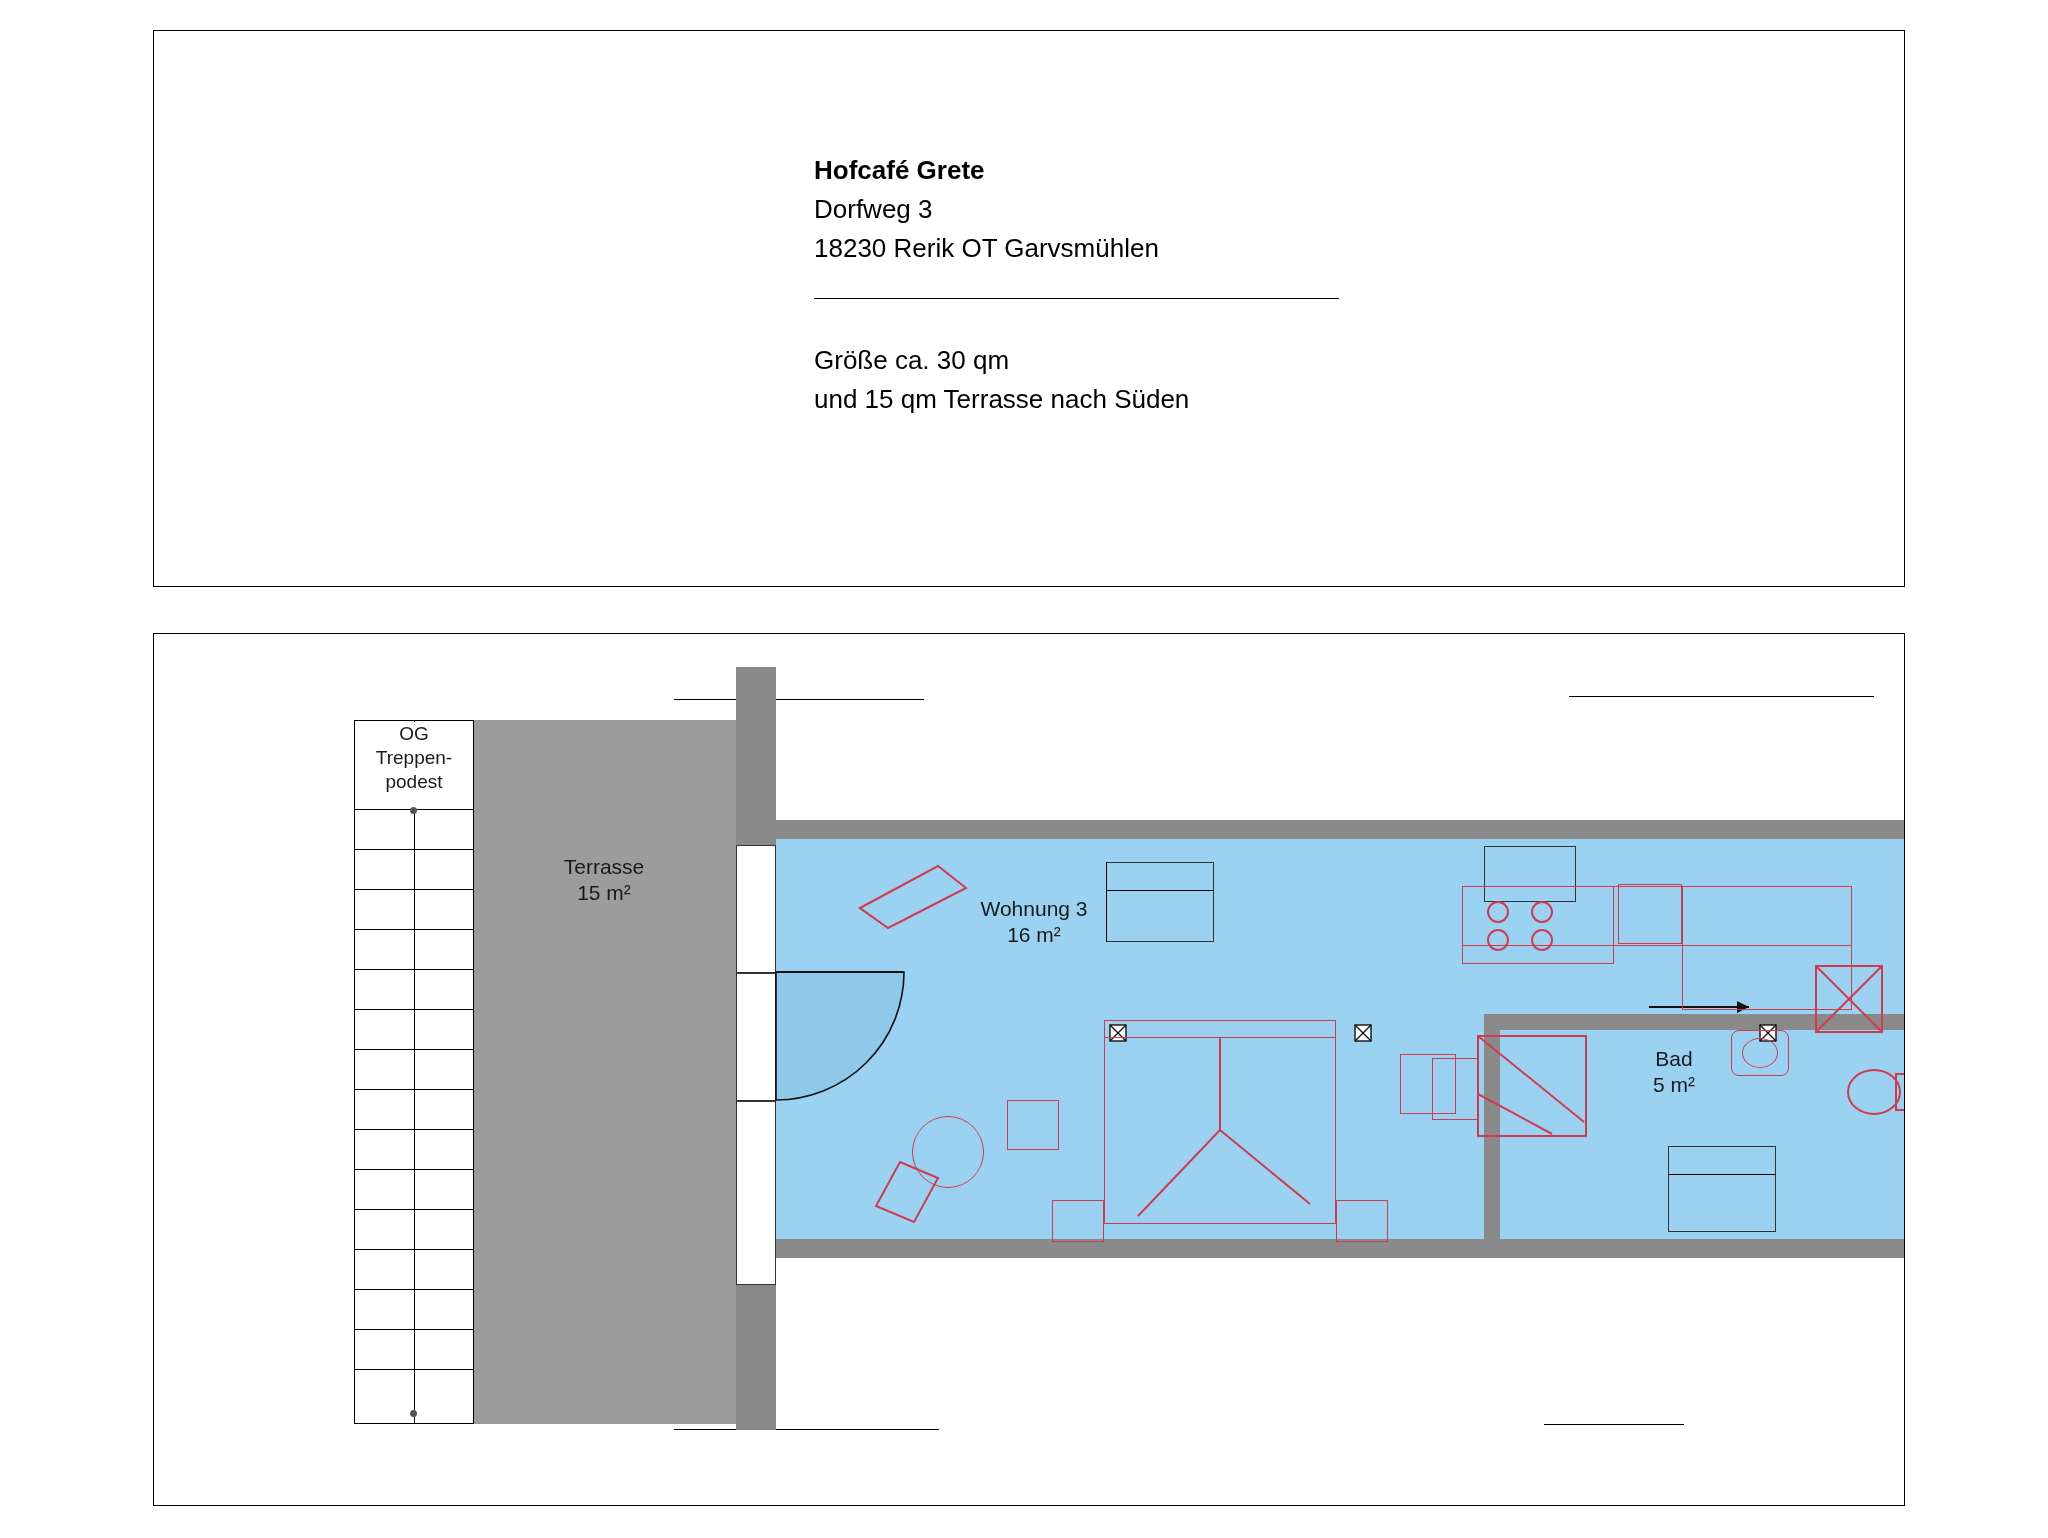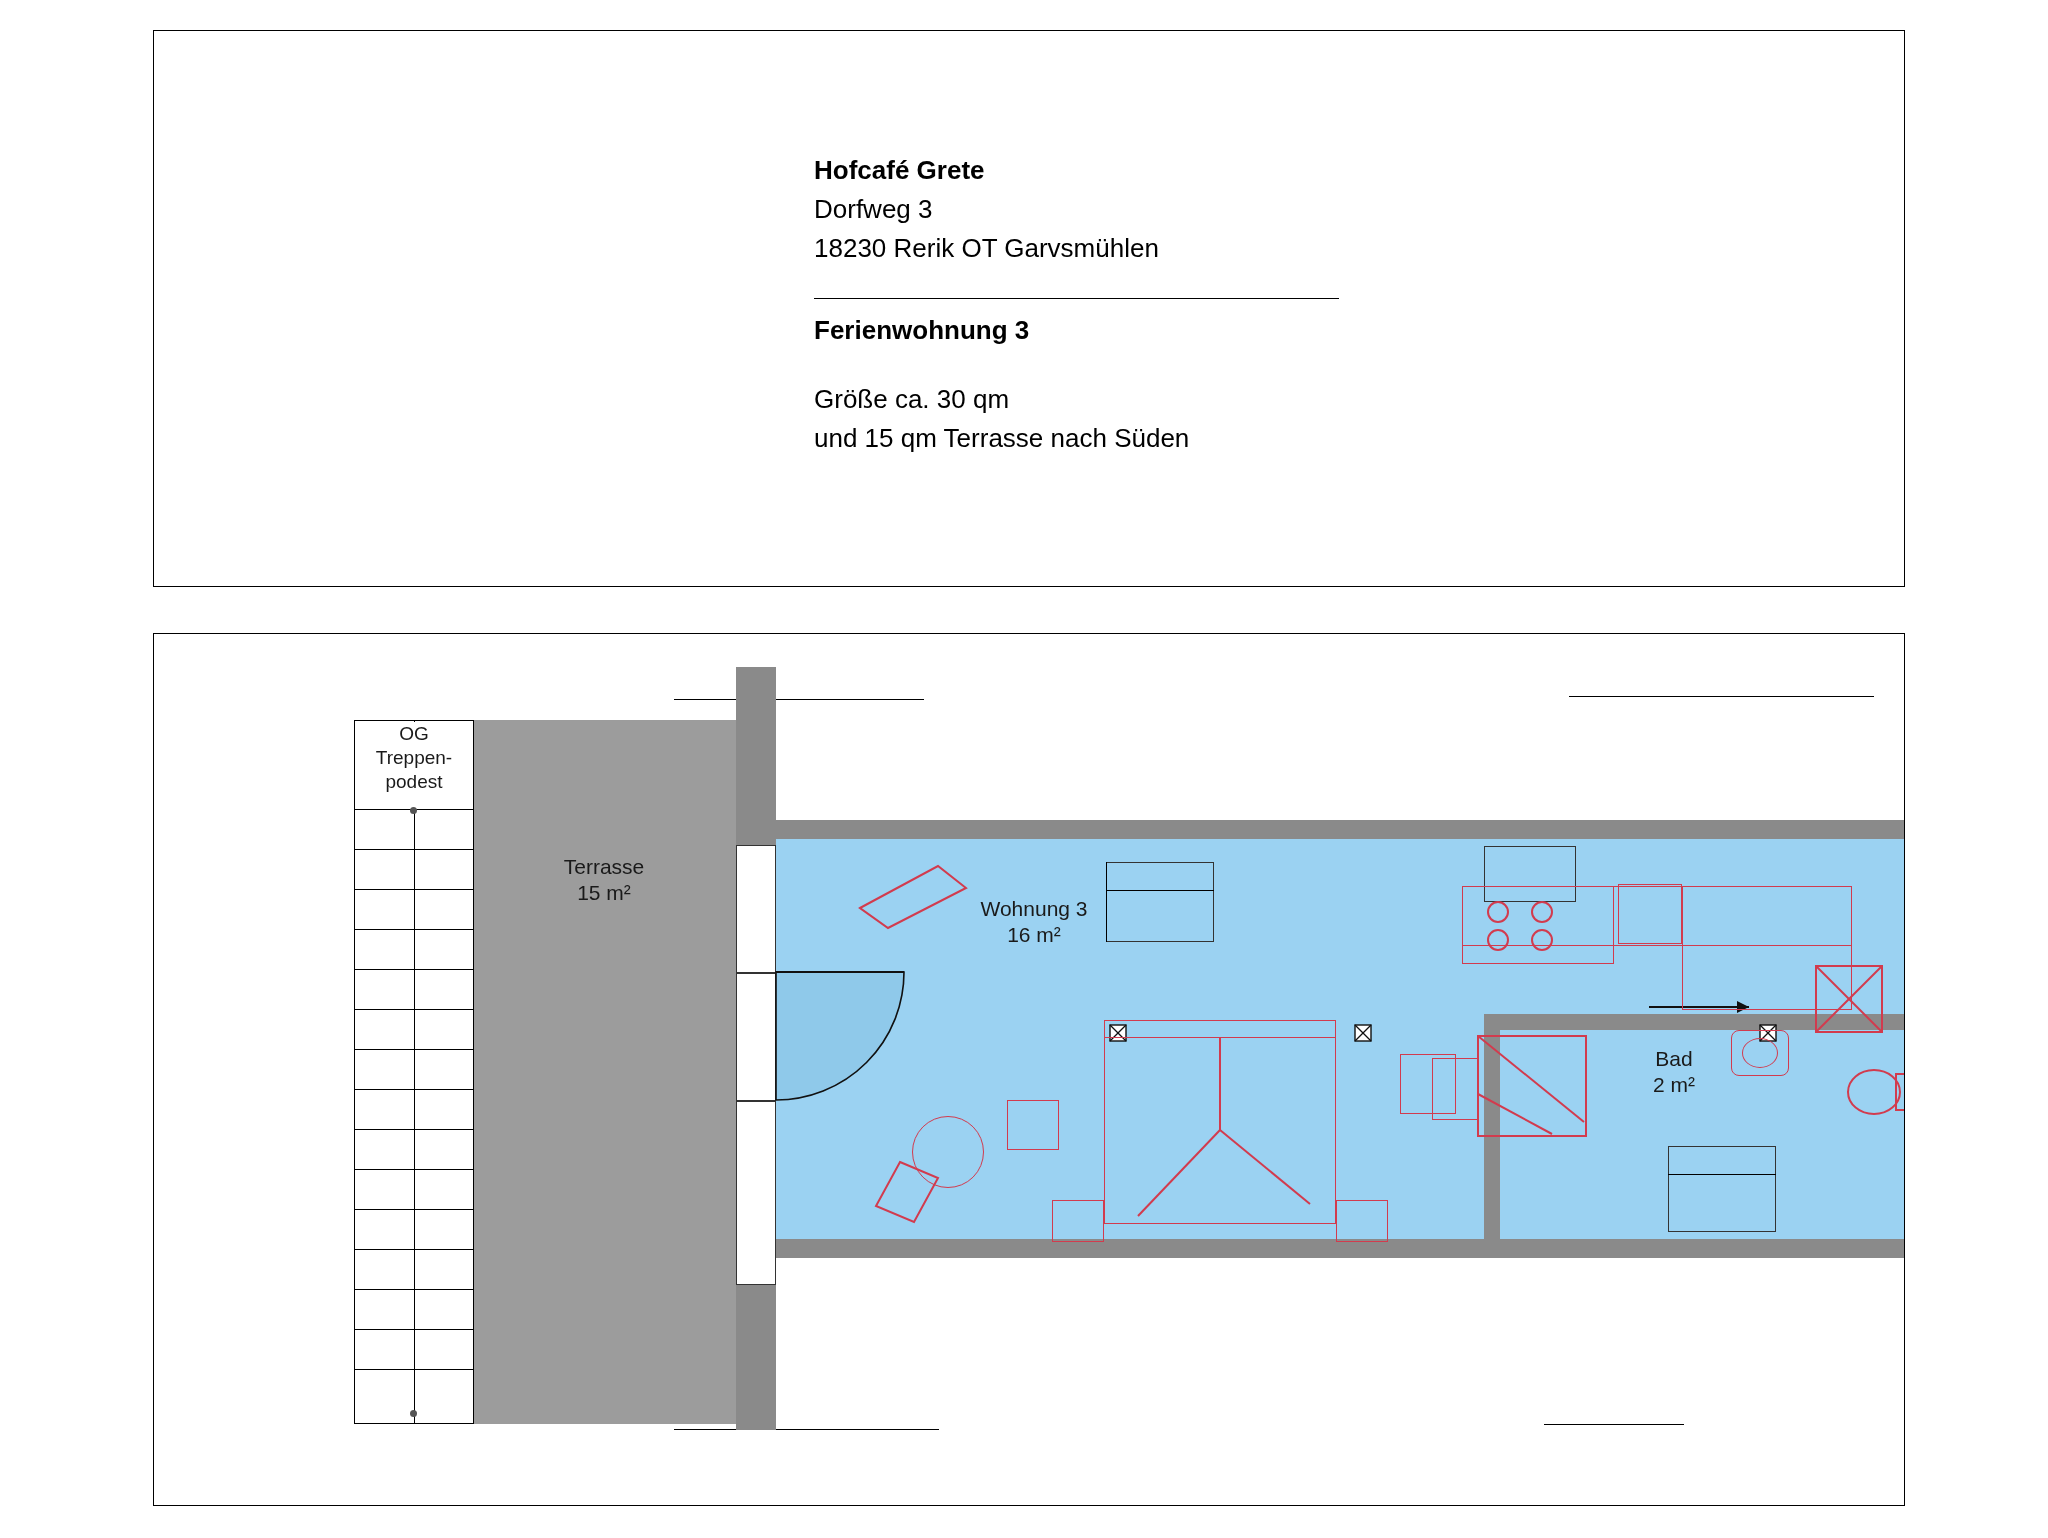--- a/index.html
+++ b/index.html
@@ -124,21 +124,20 @@
 </head>
 <body>
 
 <div class="title-box">
   <div class="title-text">
     <div class="t-line t-bold">Hofcafé Grete</div>
     <div class="t-line">Dorfweg 3</div>
     <div class="t-line">18230 Rerik OT Garvsmühlen</div>
     <div class="t-gap"></div>
     <div class="hr-rule"></div>
-    <div class="t-line t-bold">Ferienwohnung 3</div>
     <div class="t-spacer"></div>
     <div class="t-line">Größe ca. 30 qm</div>
     <div class="t-line">und 15 qm Terrasse nach Süden</div>
   </div>
 </div>
 
 <div class="plan-box">
   <div class="plan-inner">
 
     <div class="abs blk-line" style="left:520px; top:65px; width:250px; height:1px;"></div>
@@ -191,21 +190,21 @@
     <div class="abs room-blue" style="left:622px; top:205px; width:1135px; height:400px;"></div>
 
     <div class="abs wall-dark" style="left:622px; top:186px; width:1135px; height:19px;"></div>
 
     <div class="abs wall-dark" style="left:622px; top:605px; width:1135px; height:19px;"></div>
 
     <div class="abs wall-dark" style="left:1330px; top:380px; width:16px; height:244px;"></div>
     <div class="abs wall-dark" style="left:1330px; top:380px; width:427px; height:16px;"></div>
     <div class="lbl" style="left:1440px; top:412px; width:160px;">
       <span>Bad</span><br>
-      <span>2 m²</span>
+      <span>5 m²</span>
     </div>
 
     <svg class="abs" style="left:1495px; top:358px;" width="110" height="30">
       <line x1="0" y1="15" x2="100" y2="15" stroke="#111" stroke-width="2"></line>
       <polygon points="100,15 88,9 88,21" fill="#111"></polygon>
     </svg>
 
     <svg class="abs" style="left:955px; top:390px;" width="18" height="18">
       <rect x="1" y="1" width="16" height="16" fill="#fff" stroke="#111" stroke-width="1.4"></rect>
       <line x1="1" y1="1" x2="17" y2="17" stroke="#111" stroke-width="1.2"></line>

